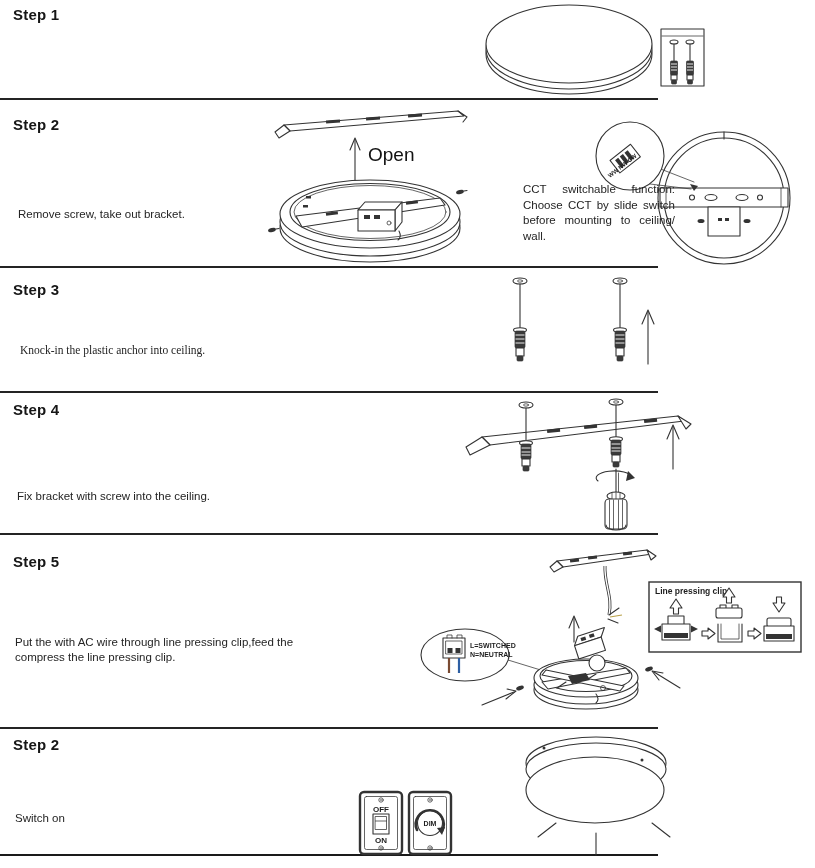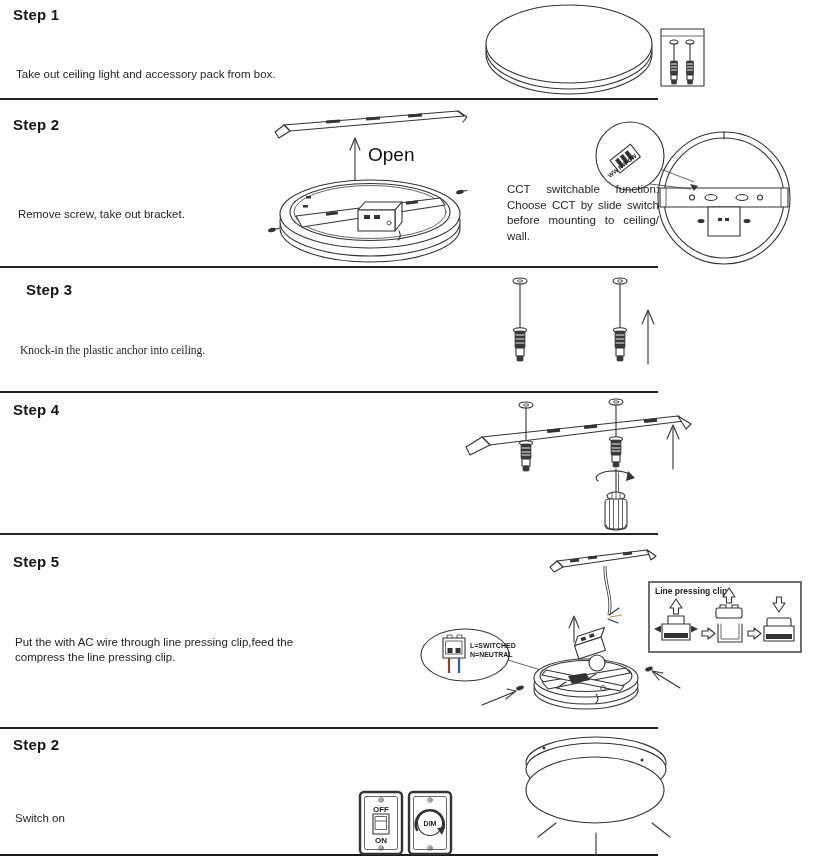--- a/index.html
+++ b/index.html
@@ -9,39 +9,38 @@
     background:#ffffff;
     font-family:"Liberation Sans", sans-serif;
     color:#1d1d1d;
     overflow:hidden;
   }
   .section { position:absolute; left:0; width:658px; border-bottom:2px solid #242424; }
   .section.last { border-bottom:2px solid #1a1a1a; }
   .step-title { position:absolute; font-size:15px; font-weight:700; color:#161616; letter-spacing:.2px; }
   .desc { position:absolute; font-size:11.5px; color:#242424; line-height:15px; }
   .open-label { position:absolute; font-size:19px; color:#111; }
-  .cct-note { position:absolute; width:152px; font-size:11.5px; color:#242424; line-height:15.5px; }
+  .cct-note { position:absolute; width:152px; font-size:11.5px; color:#242424; line-height:15.5px;margin-left:16px; }
   .cct-note .j { text-align:justify; text-align-last:justify; }
   svg { position:absolute; overflow:visible; display:block; }
   .s  { fill:none; stroke:#333; stroke-width:1.1; stroke-linecap:round; stroke-linejoin:round; }
   .sf { fill:#fff; stroke:#333; stroke-width:1.1; stroke-linejoin:round; }
   .d  { fill:#333; stroke:none; }
   .df { fill:#3a3a3a; stroke:#333; stroke-width:.7; }
   .thin { stroke-width:.75; }
   .thick { stroke-width:2.6; }
   .w  { fill:none; stroke:#fff; stroke-width:.9; }
   .svgtxt { font-family:"Liberation Sans",sans-serif; fill:#1d1d1d; }
   .svgtxt.b { font-weight:700; }
 </style>
 </head>
 <body>
 
 <div class="section" style="top:0;height:100px;">
   <div class="step-title" style="left:13px;top:6px;">Step 1</div>
-  <div class="desc" style="left:16px;top:67px;">Take out ceiling light and accessory pack from box.</div>
 
   <svg style="left:483px;top:2px;" width="172" height="96" viewBox="0 0 172 96">
     <ellipse class="sf" cx="86" cy="52" rx="83" ry="40"></ellipse>
     <ellipse class="sf" cx="86" cy="47" rx="83" ry="40"></ellipse>
     <ellipse class="sf" cx="86" cy="42" rx="83" ry="39"></ellipse>
   </svg>
 
   <svg style="left:660px;top:28px;" width="45" height="60" viewBox="0 0 45 60">
     <rect class="sf" x="1" y="1" width="43" height="57"></rect>
     <line class="s thin" x1="2" y1="8" x2="43" y2="8"></line>
@@ -152,21 +151,21 @@
 
   <div class="cct-note" style="left:507px;top:82px;">
     <div class="j">CCT switchable function:</div>
     <div class="j">Choose CCT by slide switch</div>
     <div class="j">before mounting to ceiling/</div>
     <div>wall.</div>
   </div>
 </div>
 
 <div class="section" style="top:268px;height:125px;">
-  <div class="step-title" style="left:26px;top:13px;">Step 3</div>
+  <div class="step-title" style="left:13px;top:13px;">Step 3</div>
   <div class="desc" style="left:20px;top:75px;font-family:Liberation Serif, serif;">Knock-in the plastic anchor into ceiling.</div>
 
   <svg style="left:488px;top:4px;" width="175" height="105" viewBox="0 0 175 105">
     <g>
       <ellipse class="sf" cx="32" cy="9" rx="7" ry="3"></ellipse>
         <ellipse class="s thin" cx="32" cy="9" rx="2.5" ry="1.2"></ellipse>
       <line class="s" x1="32" y1="12" x2="32" y2="57"></line>
       <ellipse class="sf" cx="32" cy="58" rx="6.5" ry="2.2"></ellipse>
       <rect class="df" x="27" y="59" width="10" height="17" rx="1.5"></rect>
       <line class="w" x1="27.5" y1="63" x2="36.5" y2="63"></line>
@@ -189,20 +188,21 @@
     </g>
     <g>
       <line class="s" x1="160" y1="92" x2="160" y2="40"></line>
       <path class="s" d="M154,52 L160,38 L166,52"></path>
     </g>
   </svg>
 </div>
 
 <div class="section" style="top:388px;height:147px;">
   <div class="step-title" style="left:13px;top:13px;">Step 4</div>
+  <div class="desc" style="left:17px;top:101px;">Fix bracket with screw into the ceiling.</div>
 
   <svg style="left:448px;top:5px;" width="290" height="142" viewBox="0 0 290 142">
     <g>
       <path class="sf" d="M34,44 L230,23 L236,28 L42,52 Z"></path>
       <path class="sf" d="M34,44 L18,54 L22,62 L42,52 Z"></path>
       <path class="sf" d="M230,23 L243,31 L238,36 Z"></path>
       <rect class="d" x="99" y="36" width="13" height="3.5" transform="rotate(-6 105 37)"></rect>
       <rect class="d" x="136" y="32" width="13" height="3.5" transform="rotate(-6 142 33)"></rect>
       <rect class="d" x="196" y="26" width="13" height="3.5" transform="rotate(-6 202 27)"></rect>
     </g>

